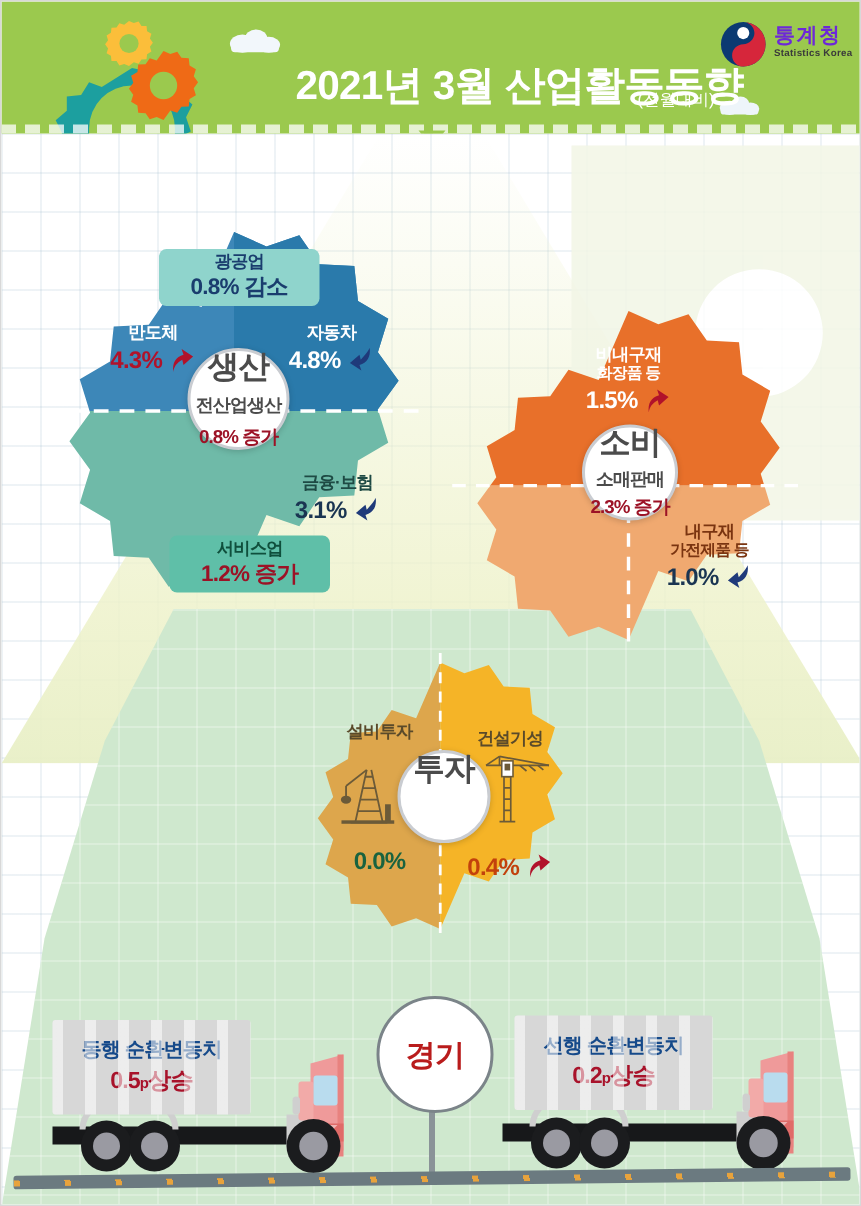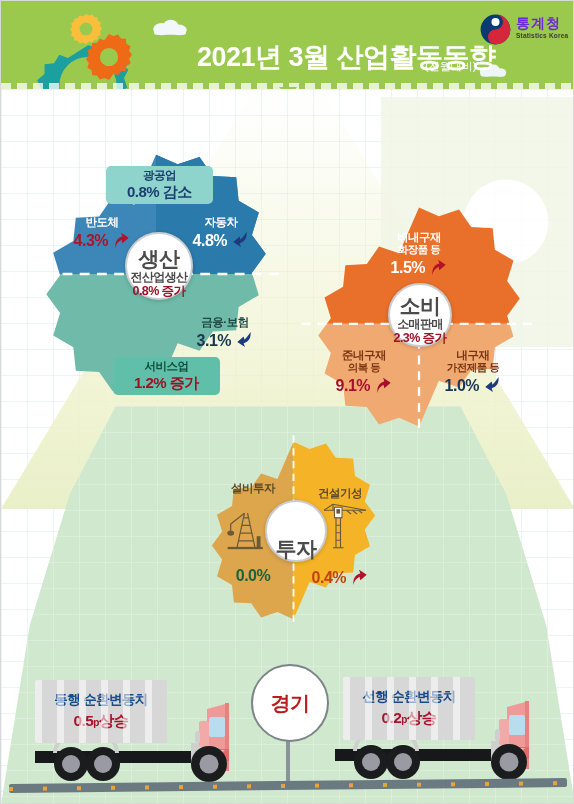--- a/index.html
+++ b/index.html
@@ -86,21 +86,21 @@
   }
 
   
   .gear{position:absolute;}
   .gear svg{display:block;overflow:visible;}
 
   .hub{
     position:absolute;border-radius:50%;
     background:#ffffff;border:2px solid #c9ccd1;
     box-shadow:0 1px 4px rgba(0,0,0,.18);
-    display:flex;flex-direction:column;align-items:center;justify-content:flex-end;
+    display:flex;flex-direction:column;align-items:center;justify-content:space-between;
     text-align:center;line-height:1.05;
   }
   .hub .hub-main{font-size:21px;font-weight:bold;color:#4b4b4b;letter-spacing:-.5px;}
   .hub .hub-sub{font-size:12px;font-weight:bold;color:#4b4b4b;letter-spacing:-.6px;margin-top:1px;}
   .hub .hub-val{font-size:12.5px;font-weight:bold;color:#9c1226;letter-spacing:-.6px;margin-top:1px;}
 
   .lbl{position:absolute;text-align:center;line-height:1.12;white-space:nowrap;}
   .lbl .nm{font-size:11.5px;font-weight:bold;letter-spacing:-.5px;display:block;}
   .lbl .nm2{font-size:10.5px;font-weight:bold;letter-spacing:-.5px;display:block;}
   .lbl .vl{font-size:16px;font-weight:bold;letter-spacing:-.5px;display:inline-block;vertical-align:middle;}
@@ -315,30 +315,20 @@
     <span class="nm" style="color:#ffffff;">비내구재</span>
     <span class="nm2" style="color:#ffffff;">화장품 등</span>
     <span class="vl" style="color:#ffffff;">1.5%</span>
     <span class="arrow">
       <svg width="17" height="20" viewBox="0 0 40 46" aria-hidden="true">
         <path fill="#b1122a" d="M6 44c-2-14 4-24 16-27l-3-9 18 12-15 13-2-8C11 30 7 36 6 44z"></path>
       </svg>
     </span>
   </div>
 
-  <div class="lbl" style="left:323px;top:348px;width:80px;">
-    <span class="nm" style="color:#7a3410;">준내구재</span>
-    <span class="nm2" style="color:#7a3410;">의복 등</span>
-    <span class="vl" style="color:#a5112a;">9.1%</span>
-    <span class="arrow">
-      <svg width="17" height="20" viewBox="0 0 40 46" aria-hidden="true">
-        <path fill="#a5112a" d="M6 44c-2-14 4-24 16-27l-3-9 18 12-15 13-2-8C11 30 7 36 6 44z"></path>
-      </svg>
-    </span>
-  </div>
 
   <div class="lbl" style="left:430px;top:348px;width:84px;">
     <span class="nm" style="color:#7a3410;">내구재</span>
     <span class="nm2" style="color:#7a3410;">가전제품 등</span>
     <span class="vl" style="color:#1a3552;">1.0%</span>
     <span class="arrow">
       <svg width="17" height="20" viewBox="0 0 40 46" aria-hidden="true">
         <path fill="#1f3a7a" d="M34 2c2 14-4 24-16 27l3 9L3 26l15-13 2 8c9-10 13-16 14-19z" transform="translate(0,4)"></path>
       </svg>
     </span>

